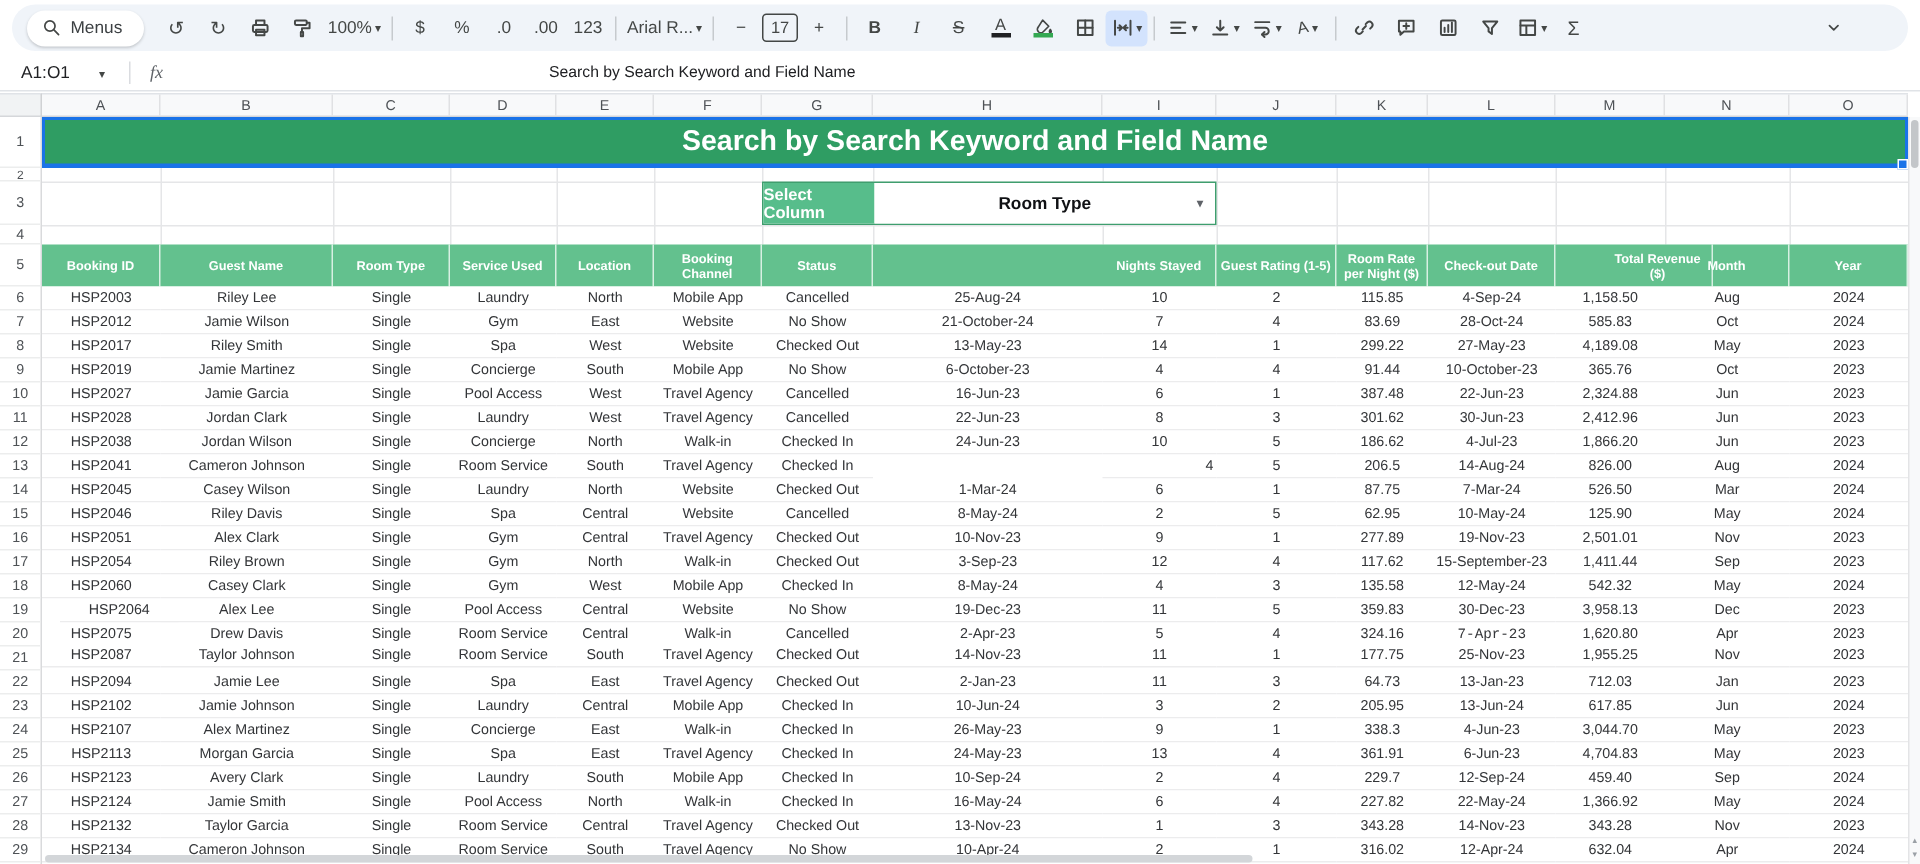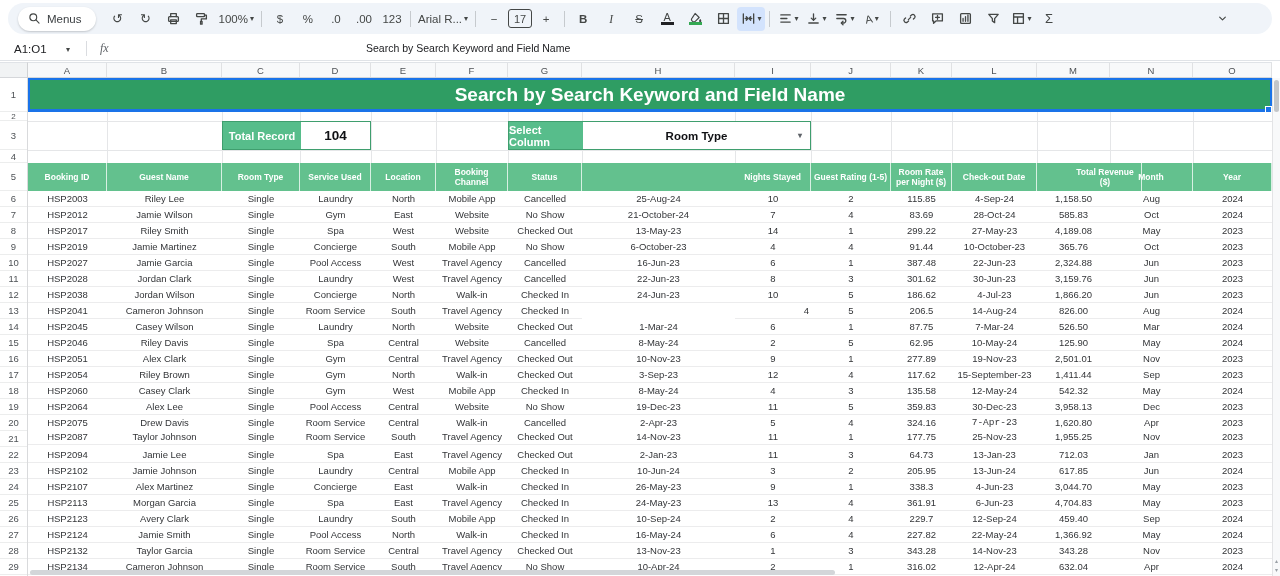--- a/index.html
+++ b/index.html
@@ -320,24 +320,20 @@
       <div class="vline" style="left: 1272px; top: 112px; height: 51px;"></div>
       <div class="hline" style="left: 28px; width: 1244px; top: 121px;"></div>
       <div class="hline" style="left: 28px; width: 1244px; top: 150px;"></div>
     </div>
 
   <div class="banner">
     <span>Search by Search Keyword and Field Name</span>
   </div>
   <div class="fill-handle"></div>
 
-  <div class="ctrl" id="total-box">
-    <div class="ctrl-label chip1">Total Record</div>
-    <div class="ctrl-value">104</div>
-  </div>
   <div class="ctrl" id="select-box">
     <div class="ctrl-label chip1">Select Column</div>
     <div class="ctrl-value">
       <span>Room Type</span>
       <span class="sel-arrow">▾</span>
     </div>
   </div>
 
   <div class="thead" id="thead">
       <div class="th" style="left: 0px; width: 79px;">Booking ID</div>
@@ -447,21 +443,21 @@
         <div class="td" style="left: 194px; width: 78px;">Single</div>
         <div class="td" style="left: 272px; width: 71px;">Laundry</div>
         <div class="td" style="left: 343px; width: 65px;">West</div>
         <div class="td" style="left: 408px; width: 72px;">Travel Agency</div>
         <div class="td" style="left: 480px; width: 74px;">Cancelled</div>
         <div class="td" style="left: 554px; width: 153px;">22-Jun-23</div>
         <div class="td" style="left: 707px; width: 76px;">8</div>
         <div class="td" style="left: 783px; width: 80px;">3</div>
         <div class="td" style="left: 863px; width: 61px;">301.62</div>
         <div class="td" style="left: 924px; width: 85px;">30-Jun-23</div>
-        <div class="td" style="left: 1009px; width: 73px;">3,159.76</div>
+        <div class="td" style="left: 1009px; width: 73px;">2,412.96</div>
         <div class="td" style="left: 1082px; width: 83px;">Jun</div>
         <div class="td" style="left: 1165px; width: 79px;">2023</div>
       </div>
       <div class="trow" style="top: 287px;">
         <div class="td" style="left: 0px; width: 79px;">HSP2038</div>
         <div class="td" style="left: 79px; width: 115px;">Jordan Wilson</div>
         <div class="td" style="left: 194px; width: 78px;">Single</div>
         <div class="td" style="left: 272px; width: 71px;">Concierge</div>
         <div class="td" style="left: 343px; width: 65px;">North</div>
         <div class="td" style="left: 408px; width: 72px;">Walk-in</div>
@@ -571,21 +567,21 @@
         <div class="td" style="left: 554px; width: 153px;">8-May-24</div>
         <div class="td" style="left: 707px; width: 76px;">4</div>
         <div class="td" style="left: 783px; width: 80px;">3</div>
         <div class="td" style="left: 863px; width: 61px;">135.58</div>
         <div class="td" style="left: 924px; width: 85px;">12-May-24</div>
         <div class="td" style="left: 1009px; width: 73px;">542.32</div>
         <div class="td" style="left: 1082px; width: 83px;">May</div>
         <div class="td" style="left: 1165px; width: 79px;">2024</div>
       </div>
       <div class="trow" style="top: 399px;">
-        <div class="td" style="left: 0px; width: 79px;">HSP2064</div>
+        <div class="td" style="left: 12px; width: 79px;">HSP2064</div>
         <div class="td" style="left: 79px; width: 115px;">Alex Lee</div>
         <div class="td" style="left: 194px; width: 78px;">Single</div>
         <div class="td" style="left: 272px; width: 71px;">Pool Access</div>
         <div class="td" style="left: 343px; width: 65px;">Central</div>
         <div class="td" style="left: 408px; width: 72px;">Website</div>
         <div class="td" style="left: 480px; width: 74px;">No Show</div>
         <div class="td" style="left: 554px; width: 153px;">19-Dec-23</div>
         <div class="td" style="left: 707px; width: 76px;">11</div>
         <div class="td" style="left: 783px; width: 80px;">5</div>
         <div class="td" style="left: 863px; width: 61px;">359.83</div>

